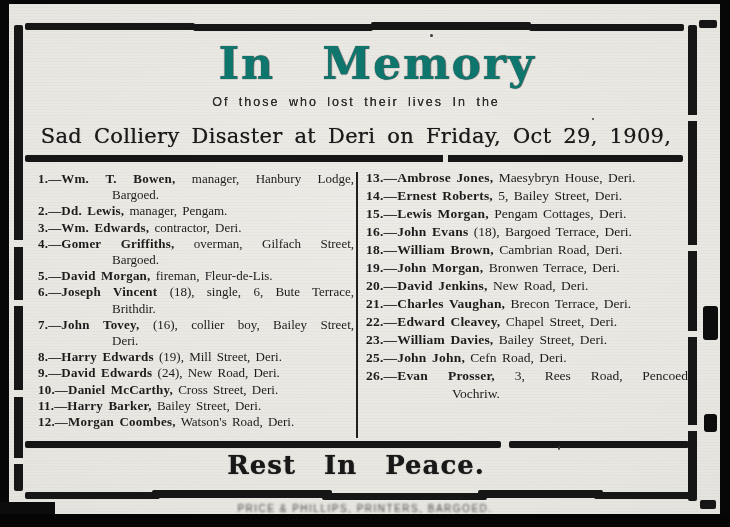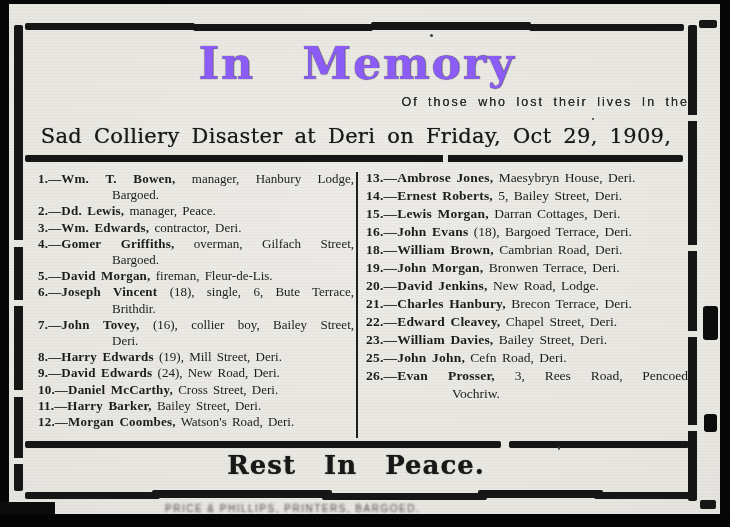--- a/index.html
+++ b/index.html
@@ -14,45 +14,46 @@
     background:
       repeating-linear-gradient(0deg, rgba(0,0,0,0.022) 0 1px, rgba(255,255,255,0.015) 1px 3px),
       radial-gradient(125% 105% at 50% 42%, #edebe6 0%, #e8e6e1 55%, #ddDBd4 100%);
   }
   .bar{position:absolute;background:var(--frame,#161616);border-radius:2px;}
   .gap{position:absolute;background:#e7e5e0;}
   .blob{position:absolute;background:#0c0c0c;border-radius:3px;}
   .speck{position:absolute;background:#3a3a3a;border-radius:50%;}
 
   .title{
-    position:absolute;left:24px;width:666px;top:40px;text-align:center;
+    position:absolute;left:36px;width:666px;top:40px;text-align:center;
     font-family:"DejaVu Serif",serif;font-weight:bold;font-size:44px;line-height:1.1;
-    letter-spacing:2px;word-spacing:30px;color:#8b5cf6;
+    letter-spacing:2px;word-spacing:30px;color:#0f766e;
     text-shadow:0 0 1px rgba(25,25,25,.85), 1px 0 0 rgba(25,25,25,.35);
+    padding-left:8px;
   }
   .subtitle{
-    position:absolute;left:23px;width:666px;top:95px;text-align:right;
+    position:absolute;left:23px;width:666px;top:95px;text-align:center;
     font-family:"Liberation Sans",sans-serif;font-size:12.5px;
     letter-spacing:2px;word-spacing:4px;color:#2d2d2d;
     text-shadow:0 0 .6px #2d2d2d;
   }
   .headline{
     position:absolute;left:23px;width:666px;top:124px;text-align:center;
     font-family:"DejaVu Serif",serif;font-weight:normal;font-size:21px;
     letter-spacing:.3px;word-spacing:5px;white-space:nowrap;color:#191919;
     text-shadow:0 0 .7px rgba(20,20,20,.7);
   }
   .rip{
     position:absolute;left:23px;width:666px;top:450px;text-align:center;
     font-family:"DejaVu Serif",serif;font-weight:bold;font-size:26px;
     letter-spacing:1px;word-spacing:18px;color:#181818;
     text-shadow:0 0 1px rgba(25,25,25,.8);
   }
   .imprint{
-    position:absolute;left:165px;width:400px;top:503px;text-align:left;
+    position:absolute;left:165px;width:400px;top:503px;text-align:center;
     font-family:"Liberation Sans",sans-serif;font-size:10px;
     letter-spacing:1.5px;color:#4c4c4c;filter:blur(.8px);
     white-space:nowrap;
   }
 
   .col{position:absolute;word-spacing:2px;}
   .col-left{left:38px;top:171px;width:316px;font-size:13px;line-height:16.2px;}
   .col-right{left:366px;top:169px;width:322px;font-size:13.5px;line-height:18px;}
   .entry{padding-left:74px;text-indent:-74px;}
   .col-right .entry{padding-left:86px;text-indent:-86px;}
@@ -111,21 +112,21 @@
 <div class="subtitle">Of those who lost their lives In the</div>
 <div class="headline">Sad Colliery Disaster at Deri on Friday, Oct 29, 1909,</div>
 
 <div class="divider"></div>
 <div class="col col-left" id="col-left">
     <div class="entry">
       <span class="l1 just"><span class="num">1.—</span><span class="nm">Wm. T. Bowen,</span> <span>manager, Hanbury Lodge,</span></span>
       <span class="cont">Bargoed.</span>
     </div>
     <div class="entry">
-      <span class="l1"><span class="num">2.—</span><span class="nm">Dd. Lewis,</span> <span>manager, Peace.</span></span>
+      <span class="l1"><span class="num">2.—</span><span class="nm">Dd. Lewis,</span> <span>manager, Pengam.</span></span>
     </div>
     <div class="entry">
       <span class="l1"><span class="num">3.—</span><span class="nm">Wm. Edwards,</span> <span>contractor, Deri.</span></span>
     </div>
     <div class="entry">
       <span class="l1 just"><span class="num">4.—</span><span class="nm">Gomer Griffiths,</span> <span>overman, Gilfach Street,</span></span>
       <span class="cont">Bargoed.</span>
     </div>
     <div class="entry">
       <span class="l1"><span class="num">5.—</span><span class="nm">David Morgan,</span> <span>fireman, Fleur-de-Lis.</span></span>
@@ -155,36 +156,36 @@
     </div>
   </div>
 <div class="col col-right" id="col-right">
     <div class="entry">
       <span class="l1"><span class="num">13.—</span><span class="nm">Ambrose Jones,</span> <span>Maesybryn House, Deri.</span></span>
     </div>
     <div class="entry">
       <span class="l1"><span class="num">14.—</span><span class="nm">Ernest Roberts,</span> <span>5, Bailey Street, Deri.</span></span>
     </div>
     <div class="entry">
-      <span class="l1"><span class="num">15.—</span><span class="nm">Lewis Morgan,</span> <span>Darran Cottages, Deri.</span></span>
+      <span class="l1"><span class="num">15.—</span><span class="nm">Lewis Morgan,</span> <span>Pengam Cottages, Deri.</span></span>
     </div>
     <div class="entry">
       <span class="l1"><span class="num">16.—</span><span class="nm">John Evans</span> <span>(18), Bargoed Terrace, Deri.</span></span>
     </div>
     <div class="entry">
       <span class="l1"><span class="num">18.—</span><span class="nm">William Brown,</span> <span>Cambrian Road, Deri.</span></span>
     </div>
     <div class="entry">
       <span class="l1"><span class="num">19.—</span><span class="nm">John Morgan,</span> <span>Bronwen Terrace, Deri.</span></span>
     </div>
     <div class="entry">
-      <span class="l1"><span class="num">20.—</span><span class="nm">David Jenkins,</span> <span>New Road, Lodge.</span></span>
-    </div>
-    <div class="entry">
-      <span class="l1"><span class="num">21.—</span><span class="nm">Charles Hanbury,</span> <span>Brecon Terrace, Deri.</span></span>
+      <span class="l1"><span class="num">20.—</span><span class="nm">David Jenkins,</span> <span>New Road, Deri.</span></span>
+    </div>
+    <div class="entry">
+      <span class="l1"><span class="num">21.—</span><span class="nm">Charles Vaughan,</span> <span>Brecon Terrace, Deri.</span></span>
     </div>
     <div class="entry">
       <span class="l1"><span class="num">22.—</span><span class="nm">Edward Cleavey,</span> <span>Chapel Street, Deri.</span></span>
     </div>
     <div class="entry">
       <span class="l1"><span class="num">23.—</span><span class="nm">William Davies,</span> <span>Bailey Street, Deri.</span></span>
     </div>
     <div class="entry">
       <span class="l1"><span class="num">25.—</span><span class="nm">John John,</span> <span>Cefn Road, Deri.</span></span>
     </div>

